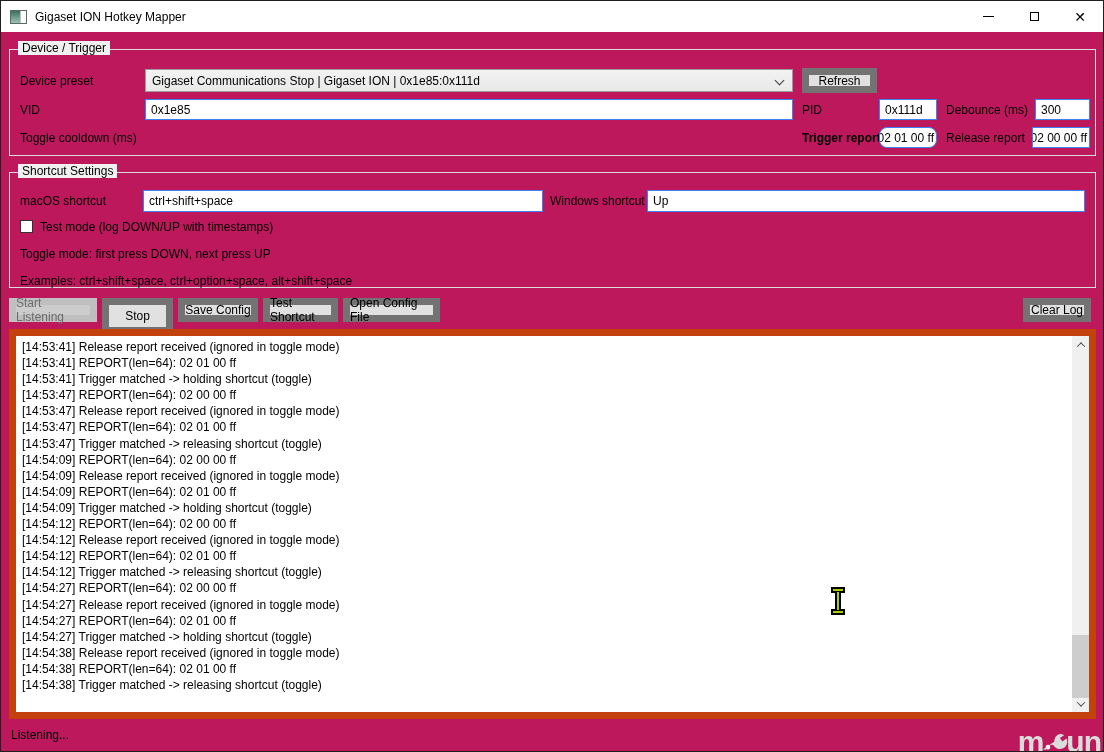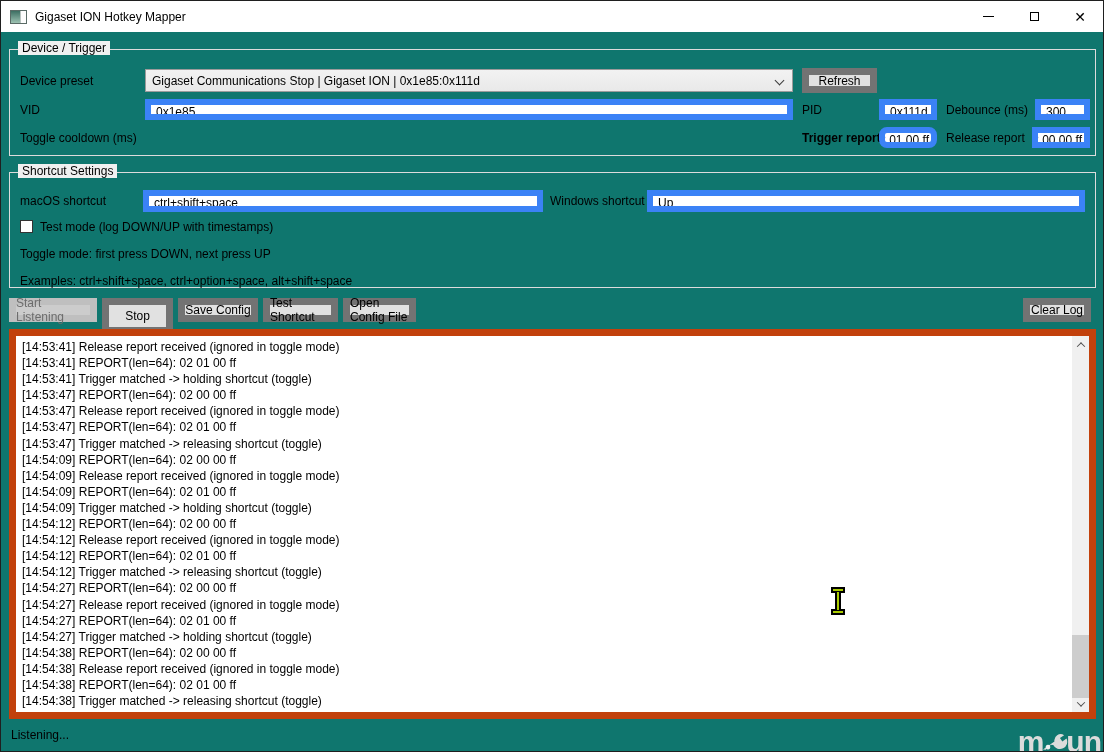--- a/index.html
+++ b/index.html
@@ -1,39 +1,39 @@
 <!DOCTYPE html>
 <html><head>
 <meta charset="utf-8">
 <style>
   html,body{margin:0;padding:0;background:#ffffff;}
   *{box-sizing:border-box;}
   .window{
     position:relative;width:1104px;height:752px;
-    background:#0f766e;border:1px solid #1f1f1f;
+    background:#be185d;border:1px solid #1f1f1f;
     font-family:"Liberation Sans","DejaVu Sans",sans-serif;
     font-size:12px;color:#000;overflow:hidden;
   }
   
   .titlebar{position:absolute;left:0;top:0;width:100%;height:31px;background:#ffffff;display:flex;align-items:center;}
   .app-icon{width:17px;height:14px;margin-left:9px;border:1px solid #5a6b66;display:flex;}
   .app-icon .l{width:60%;background:linear-gradient(180deg,#3d6f63 0%,#9dc2b2 100%);}
   .app-icon .r{width:40%;background:#fdfdfd;border-left:1px solid #b9c4c0;}
   .title-text{margin-left:8px;font-size:12px;}
   .win-controls{position:absolute;right:0;top:0;height:31px;display:flex;}
   .win-btn{width:46px;height:31px;display:flex;align-items:center;justify-content:center;}
   .glyph-min{width:11px;height:1px;background:#000;}
   .glyph-max{width:9px;height:9px;border:1px solid #000;background:transparent;}
   .glyph-close{font-size:14px;line-height:1;color:#000;}
   
   .groupbox{position:absolute;border:1px solid #dcdcdc;}
   .group-label{position:absolute;top:-9px;left:8px;background:#f0f0f0;padding:0 4px;font-size:12px;}
   .lbl{position:absolute;white-space:nowrap;}
   
-  .field{position:absolute;background:#ffffff;border:6px solid #3b82f6;display:flex;align-items:flex-start;padding:0 5px;white-space:nowrap;overflow:hidden;font-size:12px;}
+  .field{position:absolute;background:#ffffff;border:1px solid #3b82f6;display:flex;align-items:center;padding:0 5px;white-space:nowrap;overflow:hidden;font-size:12px;}
   .field span{flex:0 0 auto;}
   .clip-right{justify-content:flex-end;padding:0 2px 0 0;}
   .combo{position:absolute;background:linear-gradient(180deg,#f2f2f2,#e9e9e9);border:1px solid #9b9b9b;display:flex;align-items:center;padding:0 6px;overflow:hidden;white-space:nowrap;}
   .combo-arrow{position:absolute;right:9px;top:7px;width:7px;height:7px;border-right:1px solid #3c3c3c;border-bottom:1px solid #3c3c3c;transform:rotate(45deg);}
   .btn{position:absolute;background:#e1e1e1;border:7px solid #737373;display:flex;align-items:center;justify-content:center;font-size:12px;cursor:default;}
   .btn.disabled{background:#cccccc;border-color:#bfbfbf;color:#6d6d6d;}
   .checkbox{position:absolute;width:13px;height:13px;background:#fff;border:1px solid #333;}
   
   .log{position:absolute;left:8px;top:328px;width:1087px;height:390px;background:#fff;border:7px solid #c2410c;overflow:hidden;}
   .log-lines{position:absolute;left:6px;top:3px;right:22px;line-height:16.1px;font-size:12px;white-space:nowrap;}
@@ -126,21 +126,21 @@
     <div class="lbl" style="left:30px;top:47px;">Test mode (log DOWN/UP with timestamps)</div>
 
     <div class="lbl" style="left:10px;top:74px;">Toggle mode: first press DOWN, next press UP</div>
     <div class="lbl" style="left:10px;top:101px;">Examples: ctrl+shift+space, ctrl+option+space, alt+shift+space</div>
   </div>
 
   <div class="btn disabled" style="left:8px;top:297px;width:88px;height:24px;">Start Listening</div>
   <div class="btn" style="left:101px;top:297px;width:71px;height:36px;">Stop</div>
   <div class="btn" style="left:177px;top:297px;width:80px;height:24px;">Save Config</div>
   <div class="btn" style="left:262px;top:297px;width:75px;height:24px;">Test Shortcut</div>
-  <div class="btn" style="left:342px;top:297px;width:73px;height:24px;">Open Config File</div>
+  <div class="btn" style="left:342px;top:297px;width:97px;height:24px;">Open Config File</div>
   <div class="btn" style="left:1022px;top:297px;width:68px;height:24px;">Clear Log</div>
 
   <div class="log">
     <div class="log-lines">
         <div>[14:53:41] Release report received (ignored in toggle mode)</div>
         <div>[14:53:41] REPORT(len=64): 02 01 00 ff</div>
         <div>[14:53:41] Trigger matched -&gt; holding shortcut (toggle)</div>
         <div>[14:53:47] REPORT(len=64): 02 00 00 ff</div>
         <div>[14:53:47] Release report received (ignored in toggle mode)</div>
         <div>[14:53:47] REPORT(len=64): 02 01 00 ff</div>
@@ -150,21 +150,20 @@
         <div>[14:54:09] REPORT(len=64): 02 01 00 ff</div>
         <div>[14:54:09] Trigger matched -&gt; holding shortcut (toggle)</div>
         <div>[14:54:12] REPORT(len=64): 02 00 00 ff</div>
         <div>[14:54:12] Release report received (ignored in toggle mode)</div>
         <div>[14:54:12] REPORT(len=64): 02 01 00 ff</div>
         <div>[14:54:12] Trigger matched -&gt; releasing shortcut (toggle)</div>
         <div>[14:54:27] REPORT(len=64): 02 00 00 ff</div>
         <div>[14:54:27] Release report received (ignored in toggle mode)</div>
         <div>[14:54:27] REPORT(len=64): 02 01 00 ff</div>
         <div>[14:54:27] Trigger matched -&gt; holding shortcut (toggle)</div>
-        <div>[14:54:38] REPORT(len=64): 02 00 00 ff</div>
         <div>[14:54:38] Release report received (ignored in toggle mode)</div>
         <div>[14:54:38] REPORT(len=64): 02 01 00 ff</div>
         <div>[14:54:38] Trigger matched -&gt; releasing shortcut (toggle)</div>
       </div>
     <div class="scrollbar">
       <div class="sb-btn sb-up">
           <i class="chev up"></i>
         </div>
       <div class="sb-thumb"></div>
       <div class="sb-btn sb-down">

